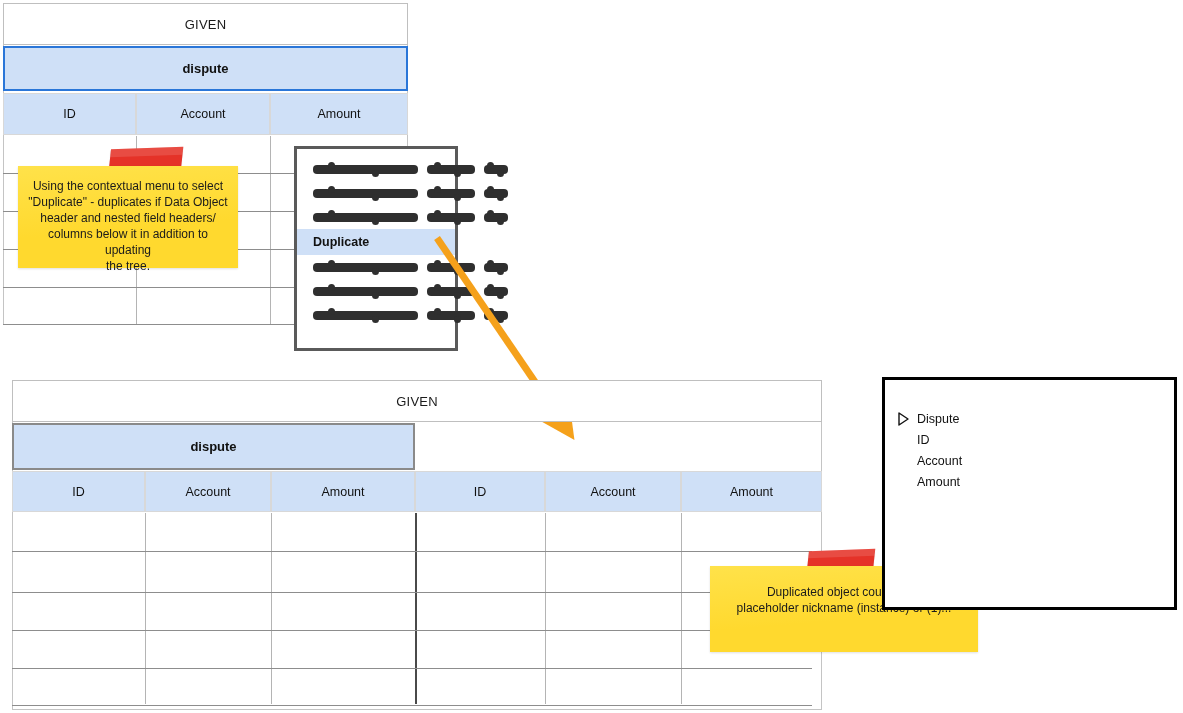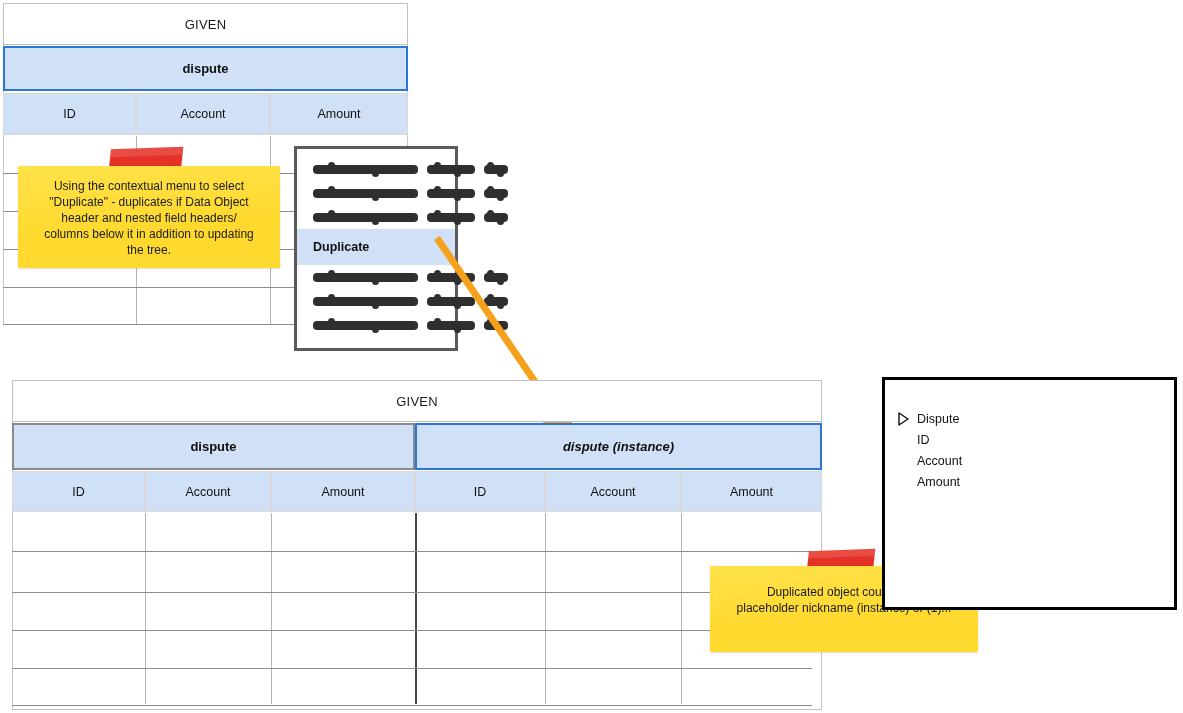--- a/index.html
+++ b/index.html
@@ -237,21 +237,21 @@
       <div class="grid-vline" style="left:267px; height:189px;"></div>
       <div class="grid-hline" style="top:37px;  width:398px;"></div>
       <div class="grid-hline" style="top:75px;  width:398px;"></div>
       <div class="grid-hline" style="top:113px; width:398px;"></div>
       <div class="grid-hline" style="top:151px; width:398px;"></div>
       <div class="grid-hline" style="top:188px; width:398px;"></div>
     </div>
   </div>
 
   <div class="tape" style="left:110px; top:148px; width:72px; height:22px;"></div>
-  <div class="sticky" style="left:18px; top:166px; width:262px; height:102px;">
+  <div class="sticky" style="left:18px; top:166px; width:220px; height:102px;">
     <div class="sticky-text" style="top:12px;">Using the contextual menu to select
 "Duplicate" - duplicates if Data Object
 header and nested field headers/
 columns below it in addition to updating
 the tree.</div>
   </div>
 
   <div class="ctx-menu" style="left:294px; top:146px; width:164px; height:205px;">
 
     <div class="ctx-item" style="margin-top:8px;">
@@ -269,21 +269,21 @@
       </div>
     </div>
     <div class="ctx-item">
       <div class="scribble">
         <span class="blob long"></span>
         <span class="blob mid"></span>
         <span class="blob short"></span>
       </div>
     </div>
 
-    <div class="ctx-item selected" style="height:36px;text-align:center;">Duplicate</div>
+    <div class="ctx-item selected" style="height:26px;text-align:center;">Duplicate</div>
 
     <div class="ctx-item">
       <div class="scribble">
         <span class="blob long"></span>
         <span class="blob mid"></span>
         <span class="blob short"></span>
       </div>
     </div>
     <div class="ctx-item">
       <div class="scribble">
@@ -311,21 +311,20 @@
   </svg>
 
   <div class="wf-table" style="left:12px; top:380px; width:810px; height:330px;">
 
     <div class="outer-frame" style="left:0; top:0; width:810px; height:330px;"></div>
 
     <div class="given-row" style="position:absolute; left:0; top:0; width:810px; height:42px;">GIVEN</div>
 
     <div class="obj-row" style="position:absolute; left:0; top:43px; width:810px; height:47px;">
       <div class="obj-header gray" style="width:403px;">dispute</div>
-      <div class="obj-header blue italic" style="width:407px;">dispute (instance)</div>
     </div>
 
     <div class="field-row" style="position:absolute; left:0; top:91px; width:810px; height:41px;">
       <div class="field-cell" style="width:133px;">ID</div>
       <div class="field-cell" style="width:126px;">Account</div>
       <div class="field-cell" style="width:144px;">Amount</div>
       <div class="field-cell" style="width:130px;">ID</div>
       <div class="field-cell" style="width:136px;">Account</div>
       <div class="field-cell" style="width:141px;">Amount</div>
     </div>

